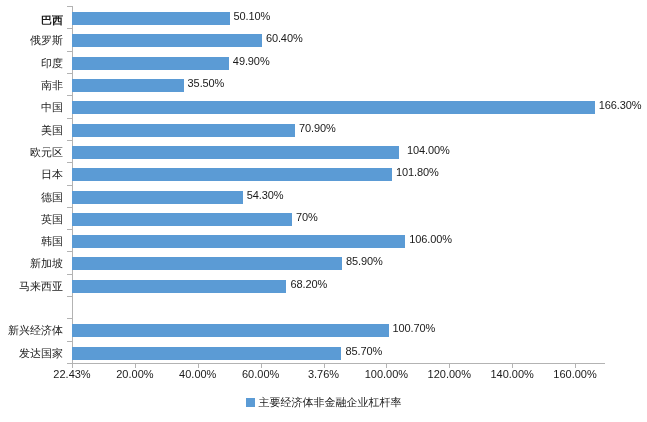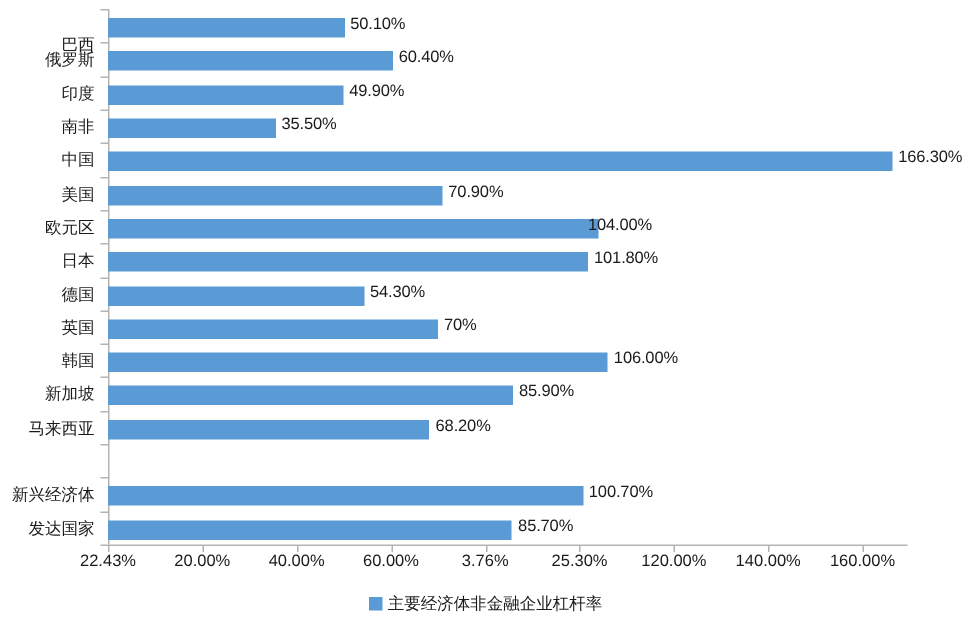--- a/index.html
+++ b/index.html
@@ -181,21 +181,21 @@
       <div class="y-tick" style="top: 229.125px;"></div>
       <div class="y-tick" style="top: 251.438px;"></div>
       <div class="y-tick" style="top: 273.75px;"></div>
       <div class="y-tick" style="top: 296.062px;"></div>
       <div class="y-tick" style="top: 318.375px;"></div>
       <div class="y-tick" style="top: 340.688px;"></div>
       <div class="y-tick" style="top: 363px;"></div>
     </div>
 
   <div id="cat-labels">
-      <div class="cat-label" style="top: 12px;">巴西</div>
+      <div class="cat-label" style="top: 2px; font-weight: bold;">巴西</div>
       <div class="cat-label" style="top: 22.3125px;">俄罗斯</div>
       <div class="cat-label" style="top: 44.625px;">印度</div>
       <div class="cat-label" style="top: 89.25px;">中国</div>
       <div class="cat-label" style="top: 66.9375px;">南非</div>
       <div class="cat-label" style="top: 111.562px;">美国</div>
       <div class="cat-label" style="top: 133.875px; padding-left: 12px;">欧元区</div>
       <div class="cat-label" style="top: 156.188px;">日本</div>
       <div class="cat-label" style="top: 178.5px;">德国</div>
       <div class="cat-label" style="top: 200.812px;">英国</div>
       <div class="cat-label" style="top: 223.125px;">韩国</div>
@@ -225,21 +225,21 @@
       <div class="row" style="top: 95.25px;">
         <div class="bar" style="left: 72px; width: 522.806px; background: rgb(91, 155, 213);"></div>
         <div class="bar-label" style="left: 598.806px;">166.30%</div>
       </div>
       <div class="row" style="top: 117.562px;">
         <div class="bar" style="left: 72px; width: 222.892px; background: rgb(91, 155, 213);"></div>
         <div class="bar-label" style="left: 298.892px;">70.90%</div>
       </div>
       <div class="row" style="top: 139.875px;">
         <div class="bar" style="left: 72px; width: 326.95px; background: rgb(91, 155, 213);"></div>
-        <div class="bar-label" style="left: 392px;">104.00%</div>
+        <div class="bar-label" style="left: 407px;">104.00%</div>
       </div>
       <div class="row" style="top: 162.188px;">
         <div class="bar" style="left: 72px; width: 320.034px; background: rgb(91, 155, 213);"></div>
         <div class="bar-label" style="left: 396.034px;">101.80%</div>
       </div>
       <div class="row" style="top: 184.5px;">
         <div class="bar" style="left: 72px; width: 170.706px; background: rgb(91, 155, 213);"></div>
         <div class="bar-label" style="left: 246.706px;">54.30%</div>
       </div>
       <div class="row" style="top: 206.812px;">
@@ -266,21 +266,21 @@
         <div class="bar" style="left: 72px; width: 269.419px; background: rgb(91, 155, 213);"></div>
         <div class="bar-label" style="left: 345.419px;">85.70%</div>
       </div>
     </div>
   <div id="x-labels">
       <div class="x-label" style="left: 72px;">22.43%</div>
       <div class="x-label" style="left: 134.875px;">20.00%</div>
       <div class="x-label" style="left: 197.75px;">40.00%</div>
       <div class="x-label" style="left: 260.625px;">60.00%</div>
       <div class="x-label" style="left: 323.5px;">3.76%</div>
-      <div class="x-label" style="left: 386.375px;">25.30%</div>
+      <div class="x-label" style="left: 386.375px;">100.00%</div>
       <div class="x-label" style="left: 449.25px;">120.00%</div>
       <div class="x-label" style="left: 512.125px;">140.00%</div>
       <div class="x-label" style="left: 575px;">160.00%</div>
     </div>
 
   <div id="legend">
     <span id="legend-swatch"></span>
     <span id="legend-text">主要经济体非金融企业杠杆率</span>
   </div>
 

